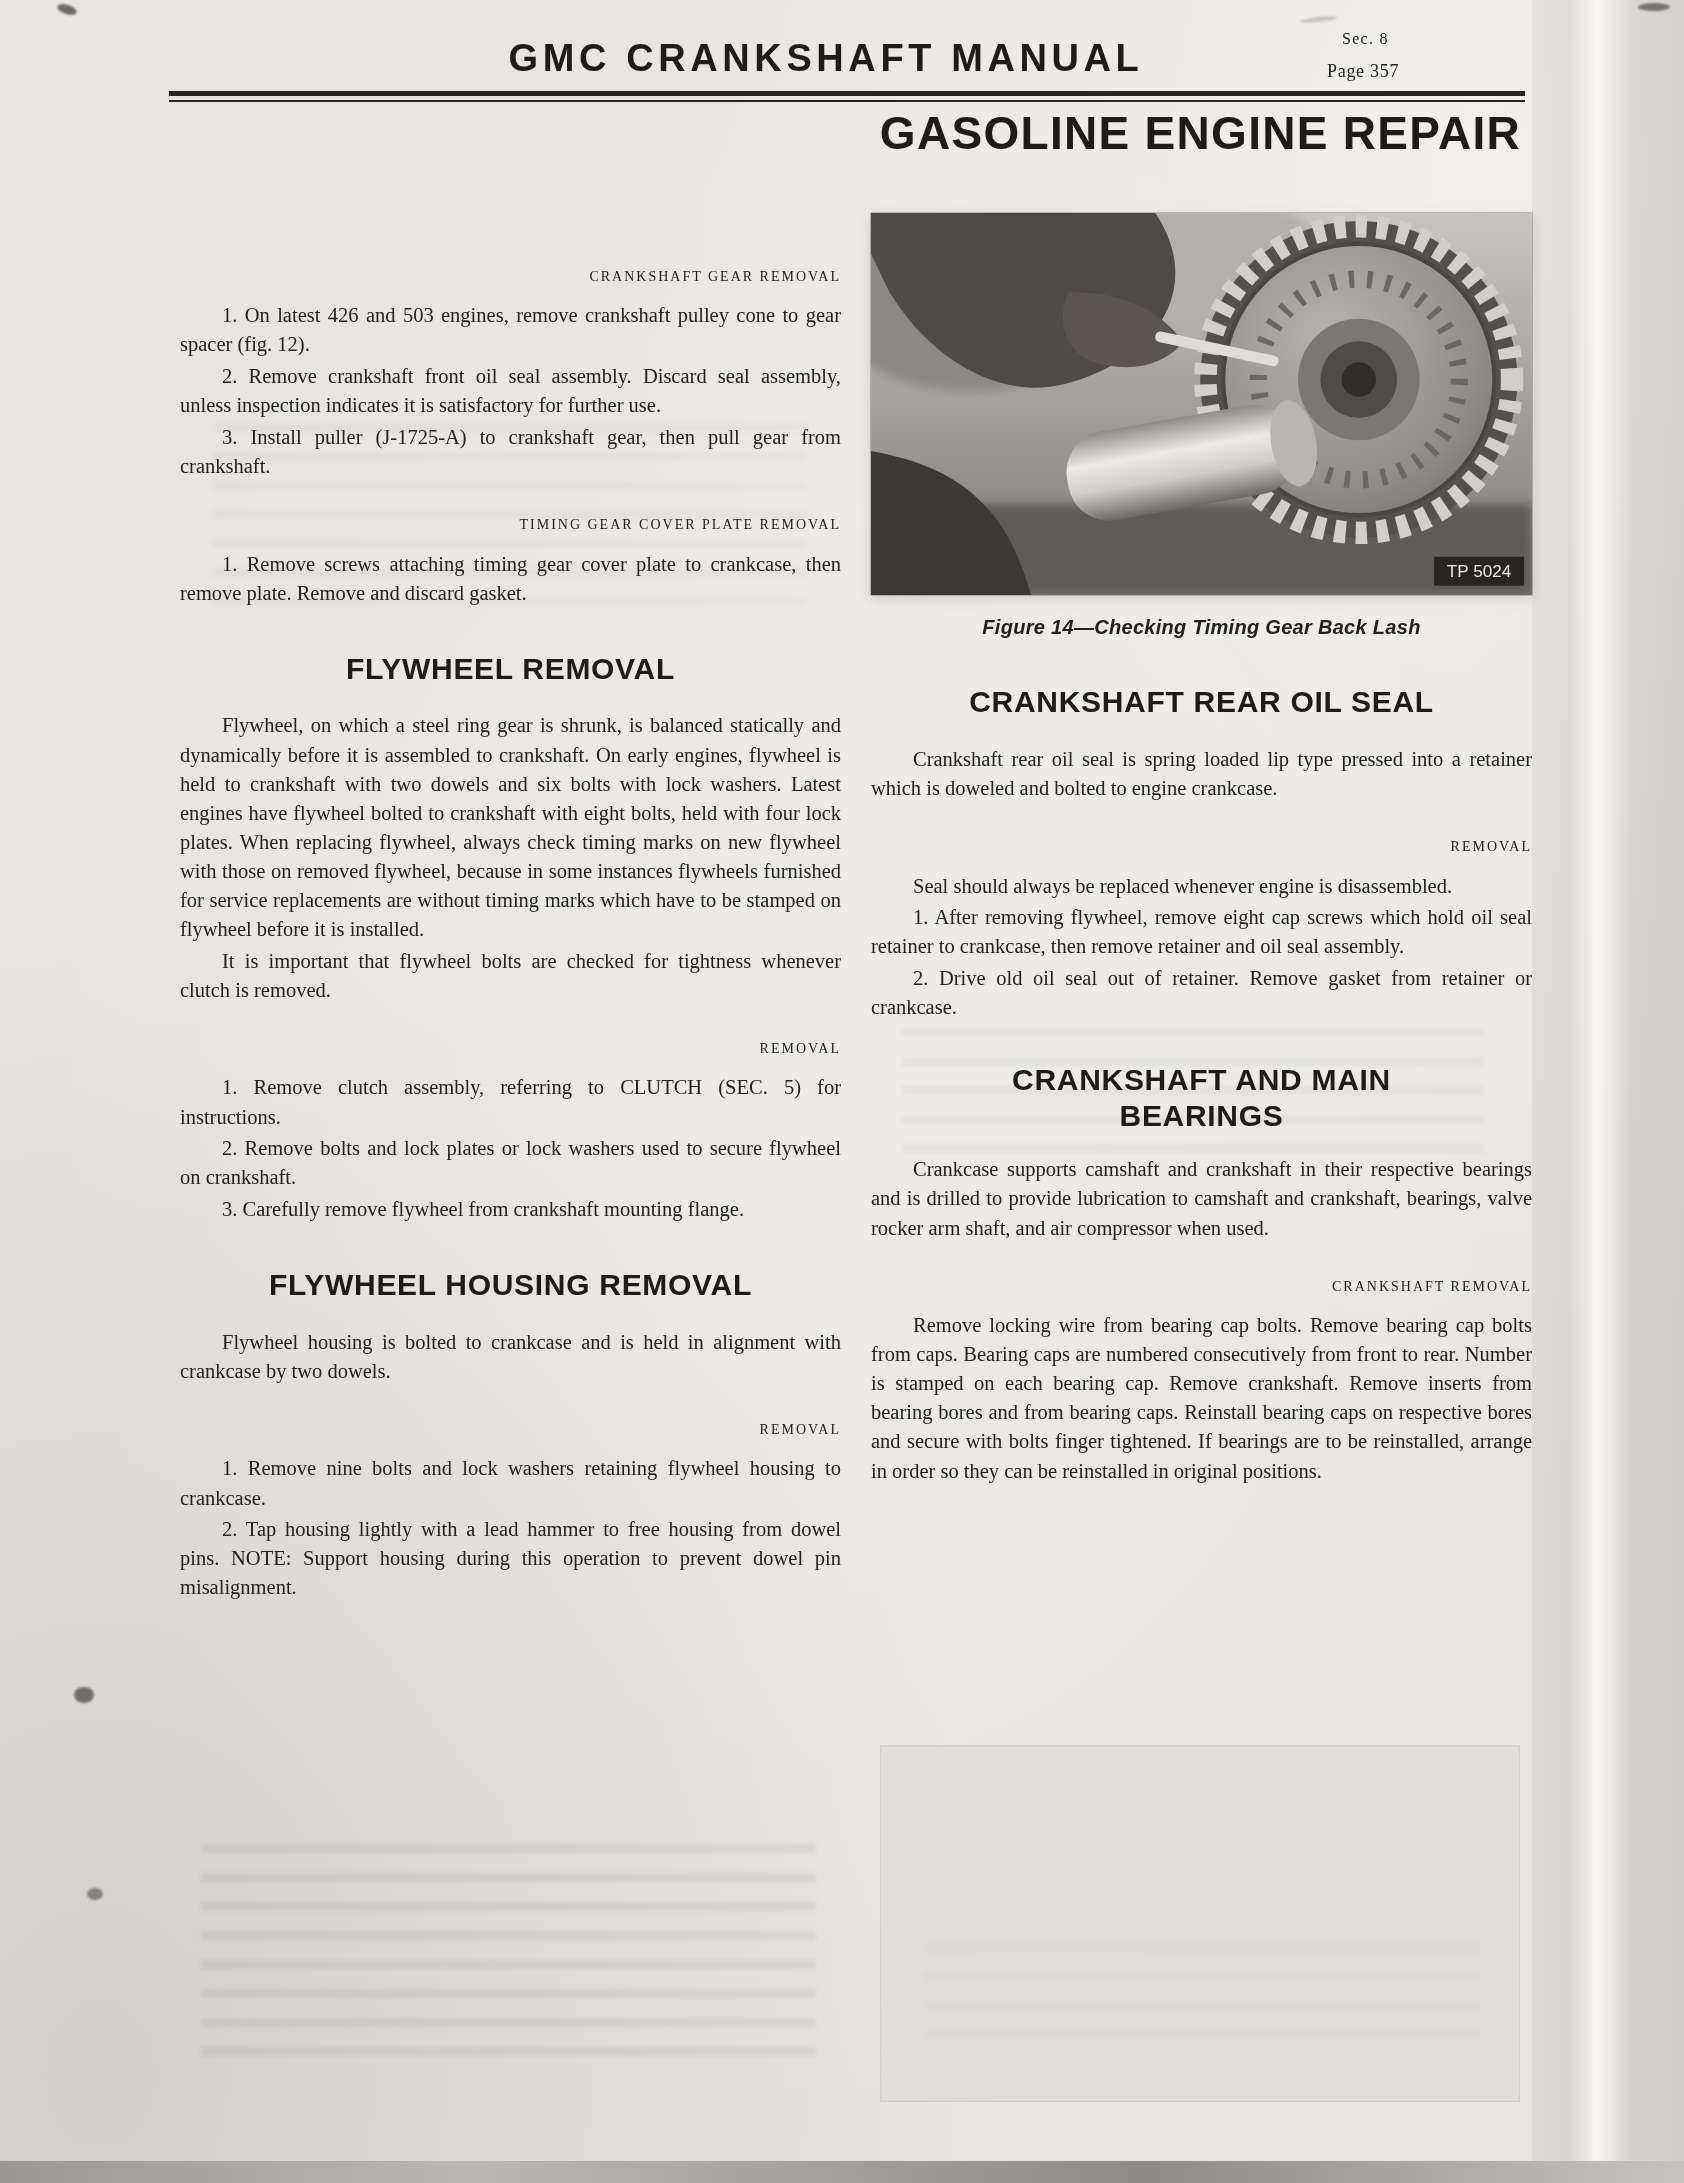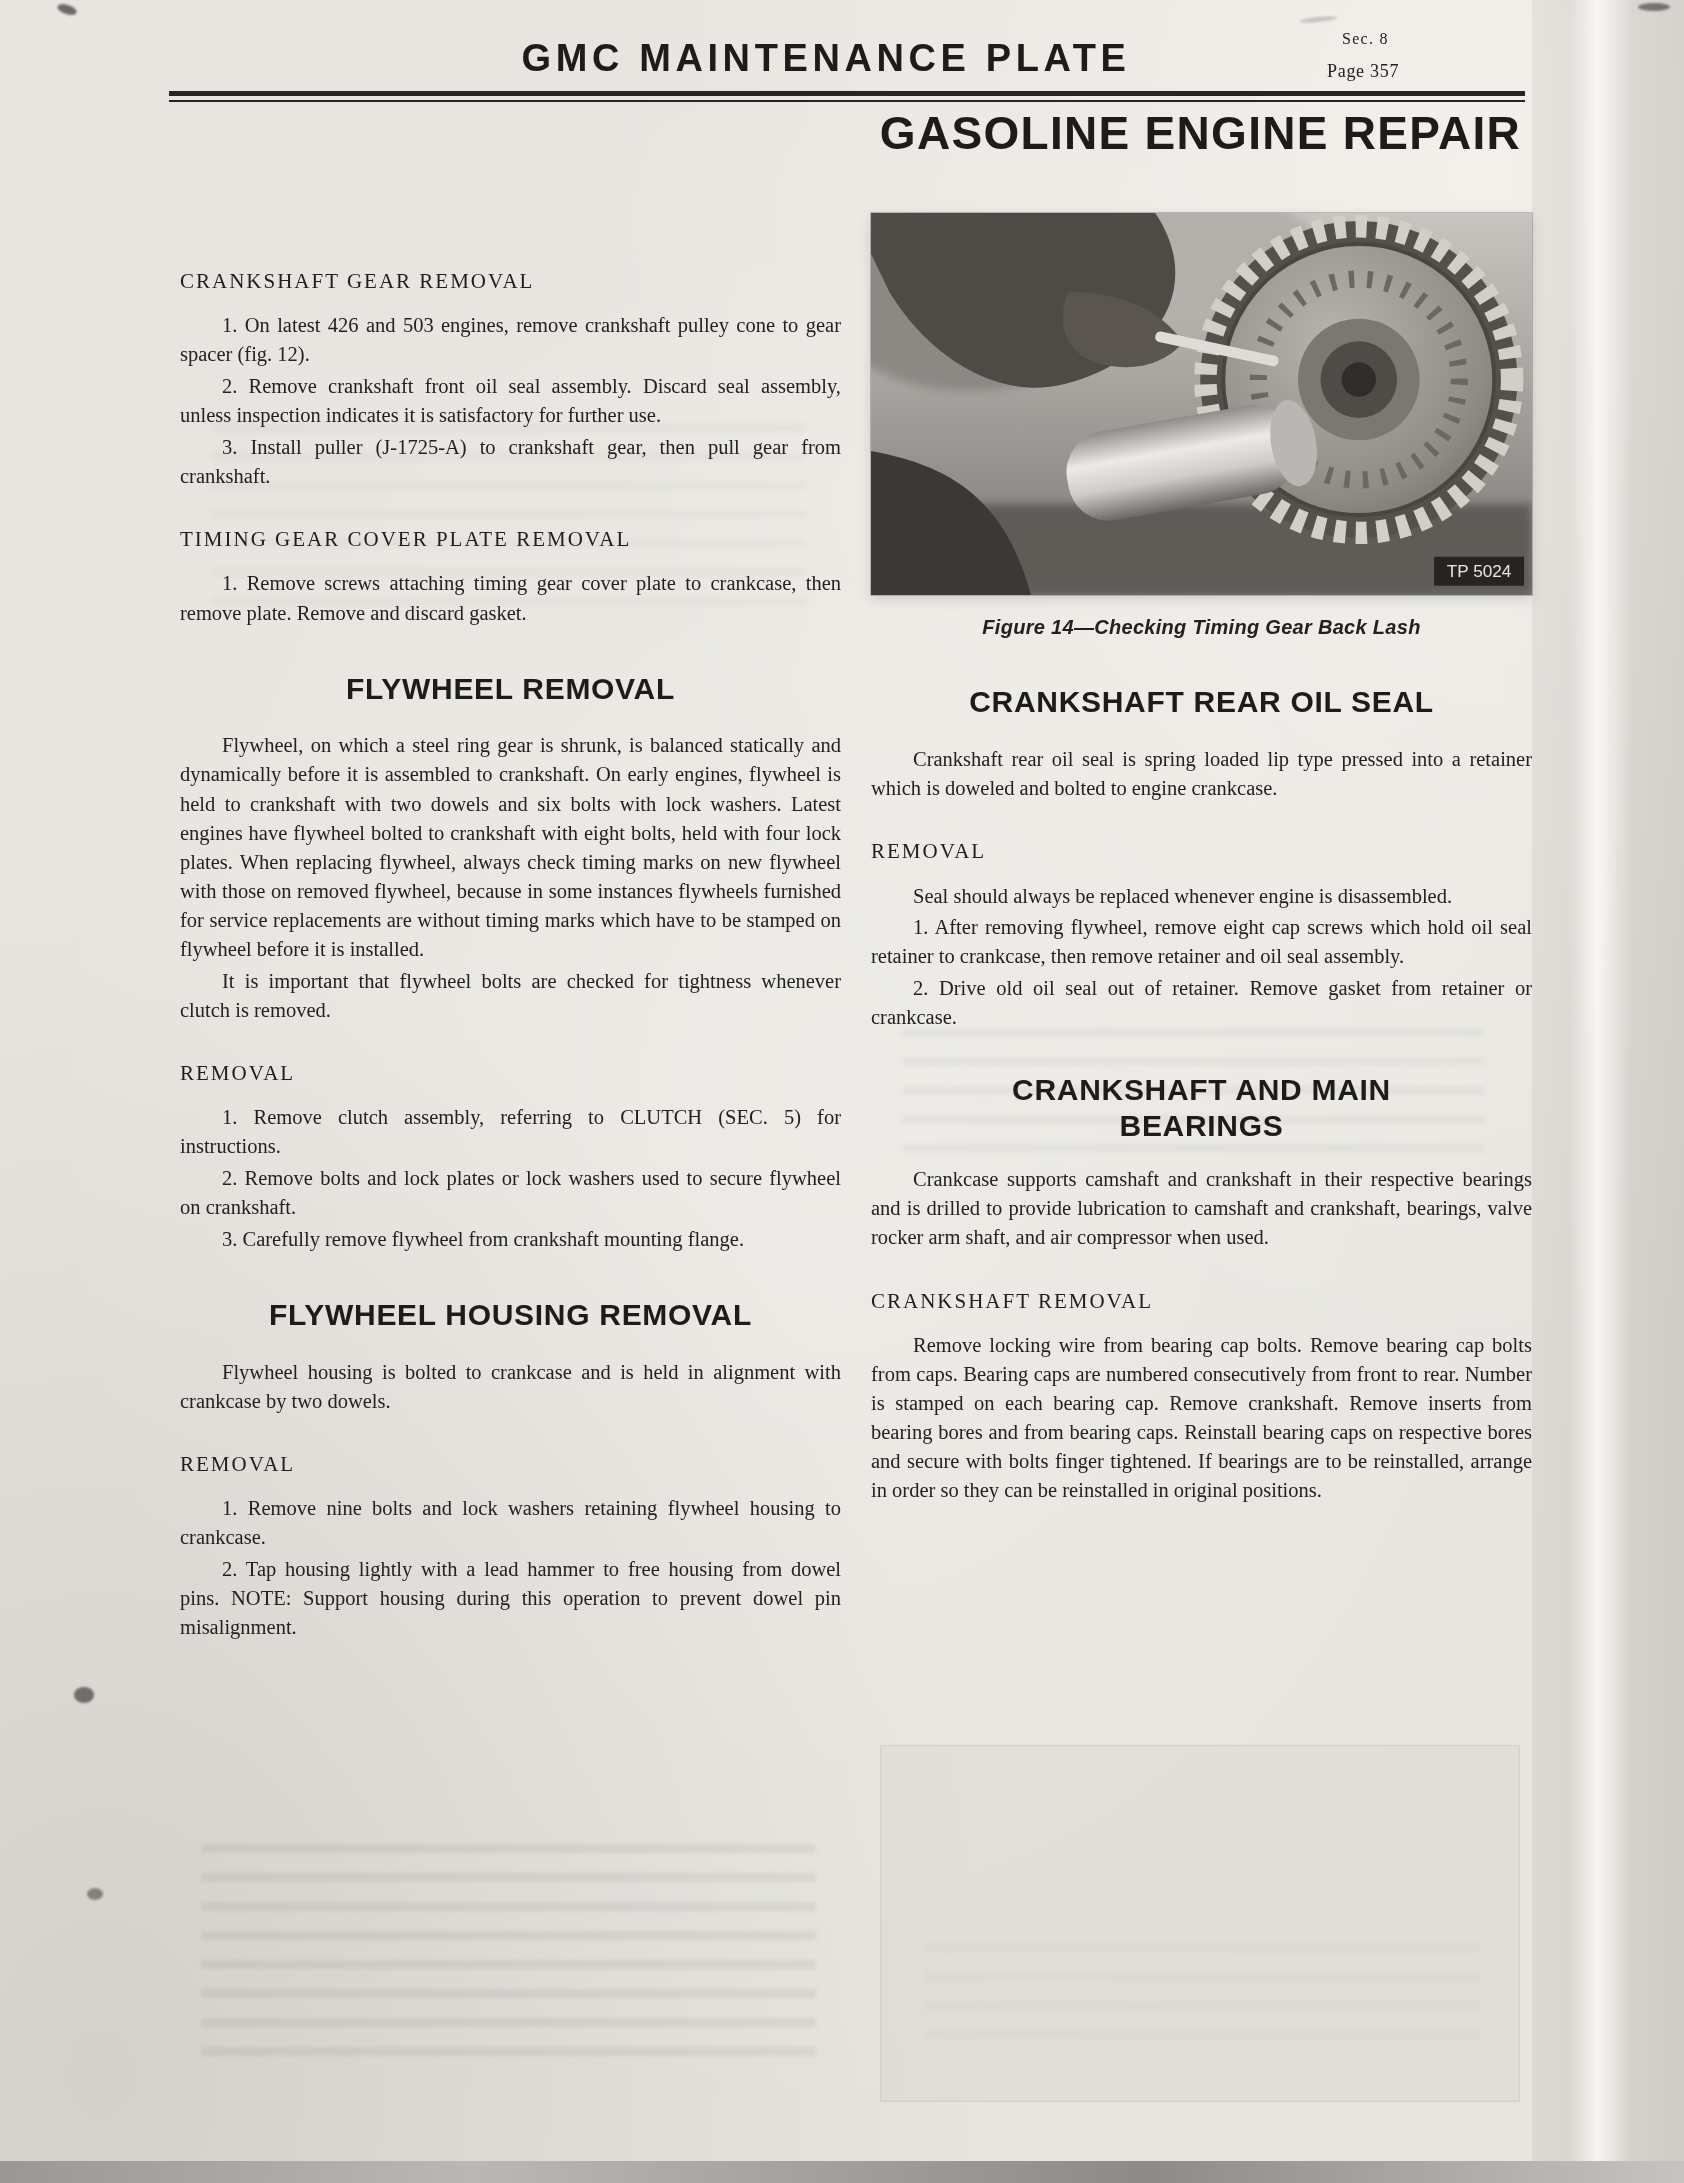--- a/index.html
+++ b/index.html
@@ -47,22 +47,22 @@
   .col { position:absolute; width:661px; font-size:20.5px; line-height:1.42; text-align:justify; }
   .col-left  { left:180px;  top:233px; }
   .col-right { left:871px; top:213px; }
 
   .para { margin:0 0 2.6px 0; }
   .indent { text-indent:42px; }
   .step  { text-indent:42px; margin:0 0 2.6px 0; }
 
   .sub-heading {
     font-family:"Liberation Serif", serif;
-    font-weight:normal; font-size:21px; letter-spacing:2px;
-    margin:34px 0 14.5px 0; text-align:left;
+    font-weight:normal; font-size:14px; letter-spacing:2px;
+    margin:34px 0 14.5px 0; text-align:right;
     color:#201e1b;
   }
   .big-heading {
     font-family:"Liberation Sans", sans-serif;
     font-weight:bold; font-size:30px; letter-spacing:0.7px;
     text-align:center; margin:40px auto 21px auto;
     color:#1e1c19;
   }
   .big-heading.wrap { max-width:463px; line-height:1.2; }
 
@@ -141,21 +141,21 @@
   <div class="light-strip"></div>
   <div class="speck s1"></div>
   <div class="speck s2"></div>
   <div class="speck s3"></div>
   <div class="speck s4"></div>
   <div class="speck s5"></div>
   <div class="bottom-bar"></div>
 
   <div class="hdr-sec">Sec. 8</div>
   <div class="hdr-page">Page 357</div>
-  <h1 class="hdr-title">GMC MAINTENANCE PLATE</h1>
+  <h1 class="hdr-title">GMC CRANKSHAFT MANUAL</h1>
   <div class="hdr-rule"></div>
   <h2 class="section-title">GASOLINE ENGINE REPAIR</h2>
 
   <div class="col col-left">
 
 
     <h3 class="sub-heading">CRANKSHAFT GEAR REMOVAL</h3>
     <p class="para step">1. On latest 426 and 503 engines, remove crankshaft pulley cone to gear spacer (fig. 12).</p>
     <p class="para step">2. Remove crankshaft front oil seal assembly. Discard seal assembly, unless inspection indicates it is satisfactory for further use.</p>
     <p class="para step">3. Install puller (J-1725-A) to crankshaft gear, then pull gear from crankshaft.</p>

